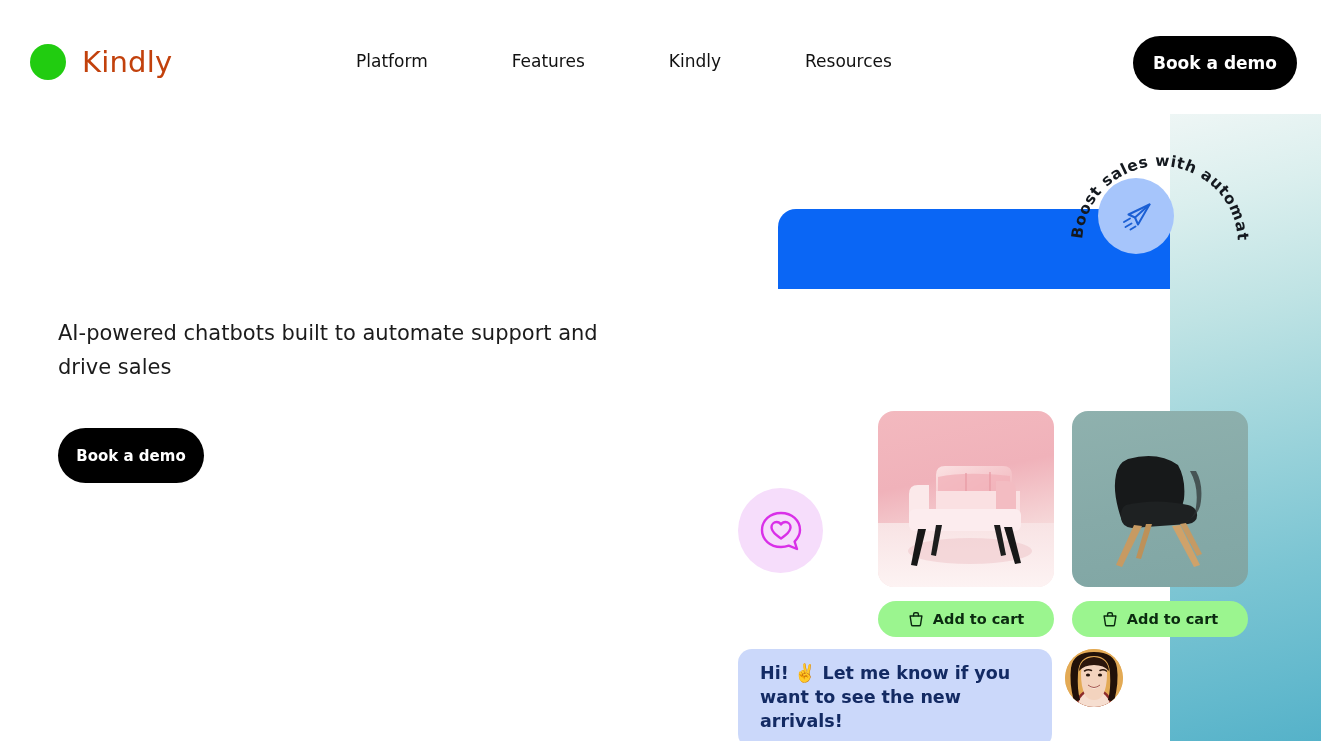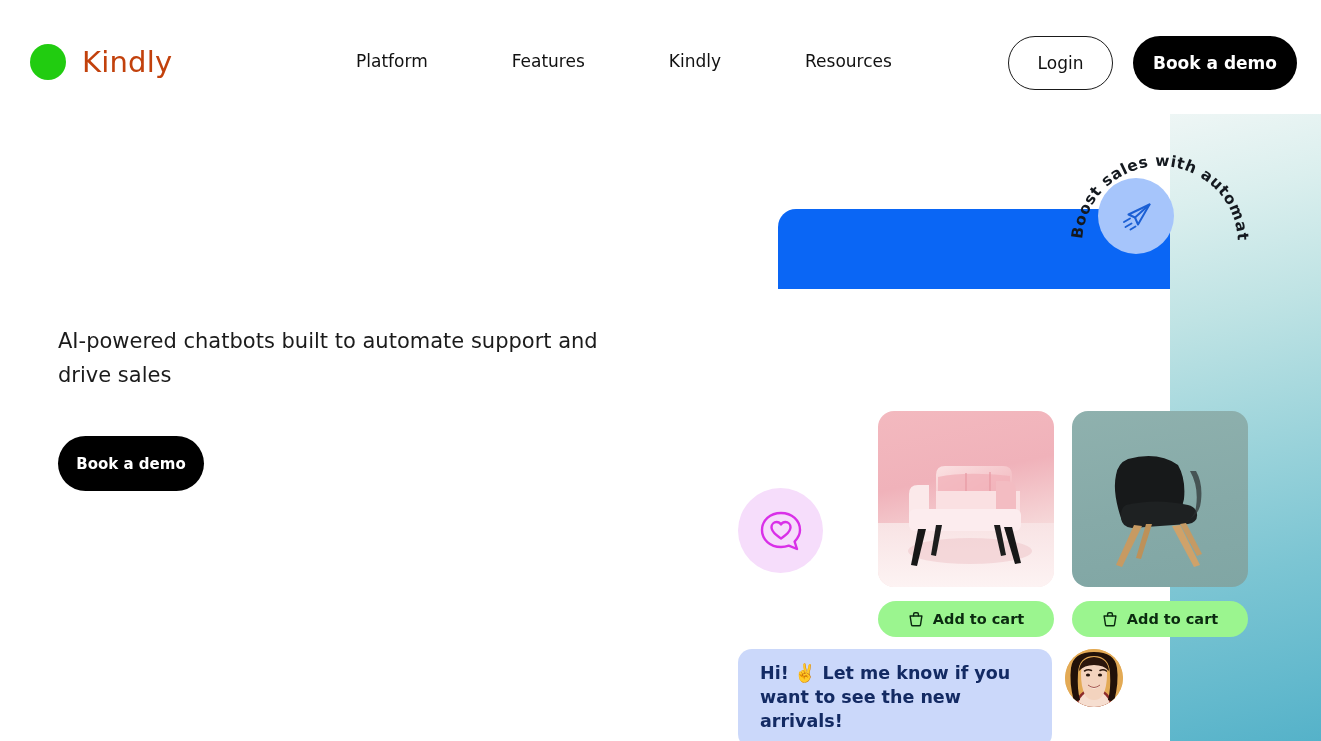--- a/index.html
+++ b/index.html
@@ -148,21 +148,21 @@
     top: -28px;
     width: 200px;
     height: 98px;
     pointer-events: none;
     z-index: 2;
     overflow: visible;
   }
   .marked .mark-word { position: relative; z-index: 3; }
 
   .subhead {
-    margin-top: 24px;
+    margin-top: 16px;
     font-size: 21px;
     line-height: 1.62;
     color: #1b1b1b;
     width: 580px;
     font-family: "DejaVu Sans", sans-serif;
   }
 
   .btn-demo-hero {
     margin-top: 44px;
     display: inline-flex;
@@ -377,21 +377,20 @@
     </a>
 
     <nav class="nav">
       <a class="nav-item" href="#">Platform</a>
       <a class="nav-item" href="#">Features</a>
       <a class="nav-item" href="#">Kindly</a>
       <a class="nav-item" href="#">Resources</a>
     </nav>
 
     <div class="header-actions">
-      <button class="btn-login">Login</button>
       <button class="btn-demo-header">Book a demo</button>
     </div>
 
   </header>
 
   <section class="hero-left">
 
 
     <p class="subhead">AI-powered chatbots built to automate support and drive sales</p>
 

